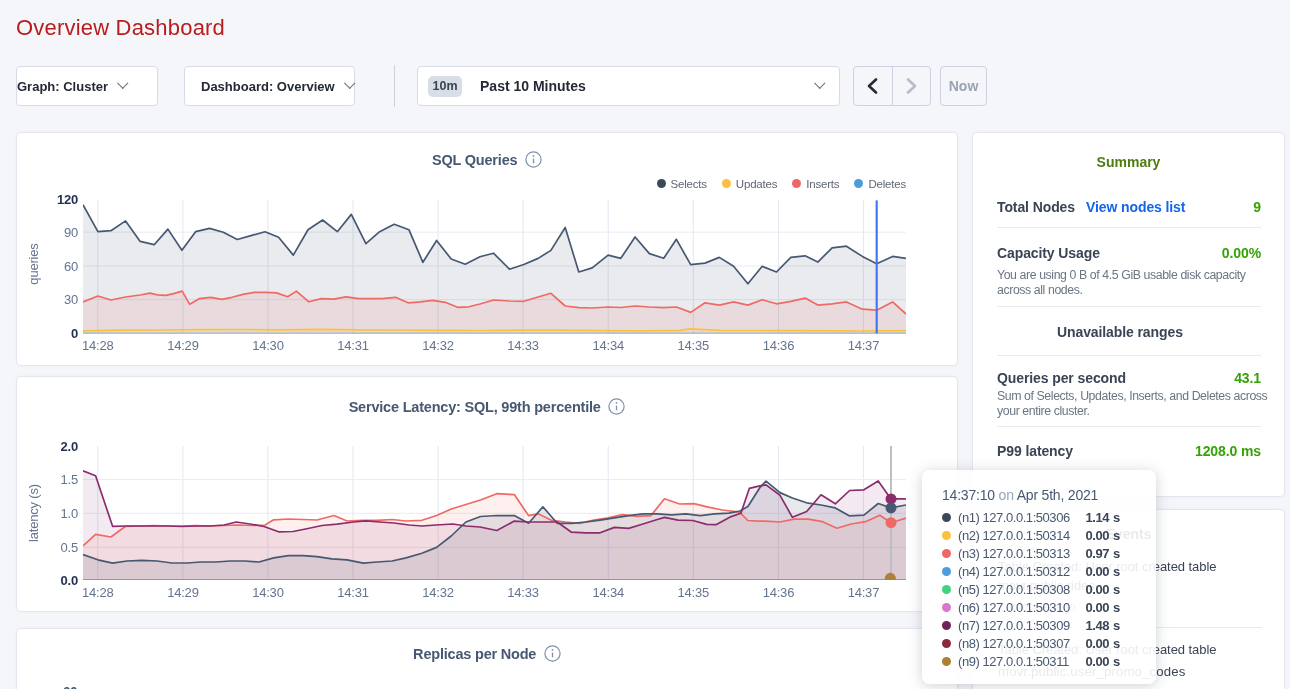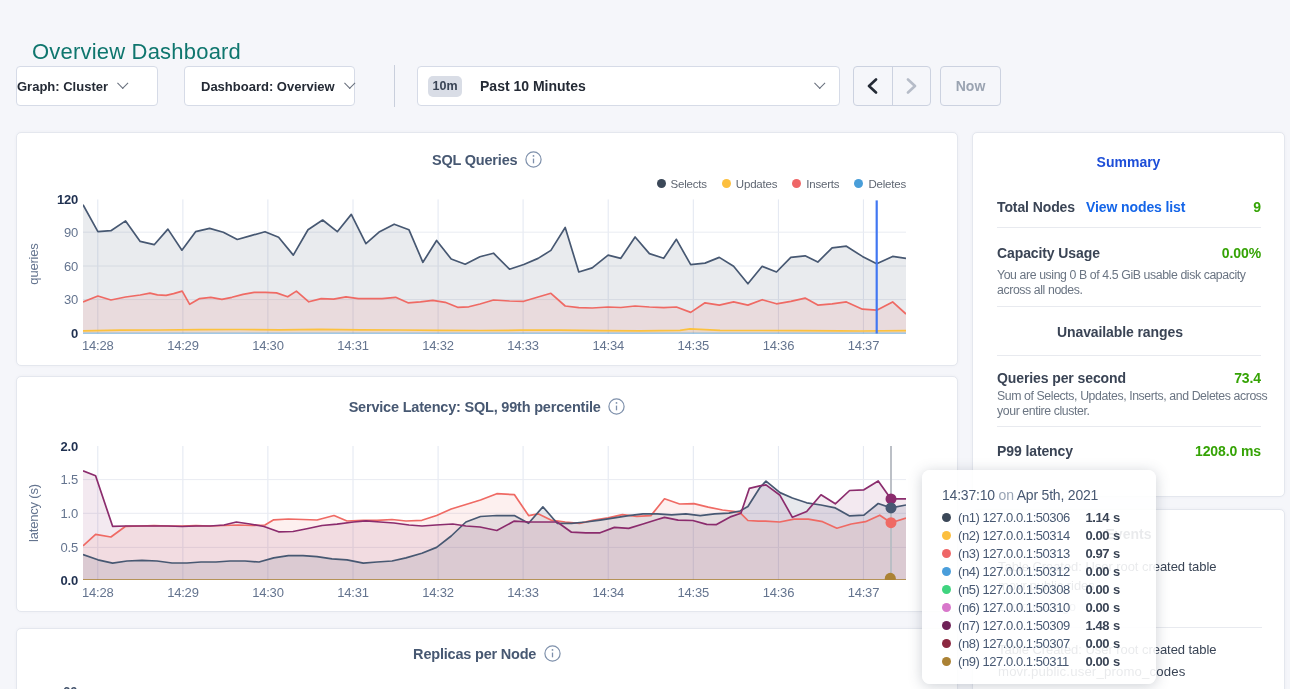--- a/index.html
+++ b/index.html
@@ -1,21 +1,21 @@
 <!DOCTYPE html>
 <html><head><meta charset="utf-8">
 <style>
 * { margin:0; padding:0; box-sizing:border-box; }
 html,body { width:1290px; height:689px; overflow:hidden; background:#f5f6fa;
   font-family:"Liberation Sans", sans-serif; }
 .abs { position:absolute; }
 .panel { position:absolute; background:#fff; border:1px solid #e4e7ee; border-radius:5px;
   box-shadow:0 0 3px rgba(106,118,134,0.06); }
-h1 { position:absolute; left:32px; top:15px; font-size:22px; font-weight:400; color:#0f766e;
-  letter-spacing:0.2px;margin-top:24px; }
+h1 { position:absolute; left:16px; top:15px; font-size:22px; font-weight:400; color:#b91c1c;
+  letter-spacing:0.2px; }
 .ctrl { position:absolute; top:66px; height:40px; background:#fff; border:1px solid #d6dbe7;
   border-radius:4px; display:flex; align-items:center; color:#242a35; font-size:13px;
   font-weight:700; }
 .chev { display:inline-block; width:7.5px; height:7.5px; border-right:1.5px solid #676f7c;
   border-bottom:1.5px solid #676f7c; transform:rotate(45deg) translate(-2px,-2px); margin-left:11px; }
 .tick { font-size:13px; fill:#64748f; letter-spacing:-0.2px; }
 .tickb { font-size:13px; font-weight:700; fill:#1f3050; letter-spacing:-0.2px; }
 .ctitle { position:absolute; width:942px; left:16px; text-align:center; font-size:14.5px;
   font-weight:700; color:#475872; letter-spacing:-0.2px; }
 .legend { position:absolute; left:16px; top:178px; width:890px; text-align:right;
@@ -52,21 +52,21 @@
     <svg width="11" height="16" viewBox="0 0 11 16">
         <polyline points="9,1.5 2,8 9,14.5" fill="none" stroke="#242a35" stroke-width="2.6" stroke-linecap="round" stroke-linejoin="round"></polyline>
       </svg>
   </div>
   <div style="width:38px; display:flex; align-items:center; justify-content:center;">
     <svg width="11" height="16" viewBox="0 0 11 16">
         <polyline points="2,1.5 9,8 2,14.5" fill="none" stroke="#b6bcc8" stroke-width="2.6" stroke-linecap="round" stroke-linejoin="round"></polyline>
       </svg>
   </div>
 </div>
-<div class="abs" style="left:940px; top:66px; width:61px; height:40px; border:1px solid #ccd2e0; border-radius:4px; display:flex; align-items:center; justify-content:center; font-size:14px; font-weight:700; color:#9aa3b1;">Now</div>
+<div class="abs" style="left:940px; top:66px; width:47px; height:40px; border:1px solid #ccd2e0; border-radius:4px; display:flex; align-items:center; justify-content:center; font-size:14px; font-weight:700; color:#9aa3b1;">Now</div>
 
 <div class="panel" style="left:16px; top:132px; width:942px; height:234px;"></div>
 <div class="panel" style="left:16px; top:376px; width:942px; height:236px;"></div>
 <div class="panel" style="left:16px; top:628px; width:942px; height:120px;"></div>
 <div class="ctitle" style="top:151px;">SQL Queries&nbsp; <svg width="17" height="17" viewBox="0 0 17 17" style="vertical-align:-3.5px">
       <circle cx="8.5" cy="8.5" r="7.6" fill="none" stroke="#7e90ab" stroke-width="1.2"></circle>
       <line x1="8.5" y1="7.6" x2="8.5" y2="12.3" stroke="#7e90ab" stroke-width="1.3"></line>
       <circle cx="8.5" cy="4.9" r="0.9" fill="#7e90ab"></circle>
     </svg></div>
 <div class="ctitle" style="top:398px;">Service Latency: SQL, 99th percentile&nbsp; <svg width="17" height="17" viewBox="0 0 17 17" style="vertical-align:-3.5px">
@@ -177,29 +177,29 @@
 <text x="422.1" y="219.0" text-anchor="middle" class="tick">14:32</text>
 <text x="507.1" y="219.0" text-anchor="middle" class="tick">14:33</text>
 <text x="592.2" y="219.0" text-anchor="middle" class="tick">14:34</text>
 <text x="677.3" y="219.0" text-anchor="middle" class="tick">14:35</text>
 <text x="762.4" y="219.0" text-anchor="middle" class="tick">14:36</text>
 <text x="847.4" y="219.0" text-anchor="middle" class="tick">14:37</text>
 <text x="22" y="135" class="tick" transform="rotate(-90 22 135)" text-anchor="middle">latency (s)</text>
 </svg>
 
 <div class="panel" style="left:972px; top:132px; width:313px; height:365px;"></div>
-<div class="abs" style="left:972px; top:154px; width:313px; text-align:center; font-size:14px; font-weight:700; color:#1d4ed8;">Summary</div>
+<div class="abs" style="left:972px; top:154px; width:313px; text-align:center; font-size:14px; font-weight:700; color:#4d7c0f;">Summary</div>
 <div class="srow abs" style="left:997px; top:199px; width:264px;">Total Nodes<span style="color:#1465e8; margin-left:11px;">View nodes list</span><span class="gv">9</span></div>
 <div class="sdiv abs" style="left:997px; top:227px; width:264px;"></div>
 <div class="srow abs" style="left:997px; top:245px; width:264px;">Capacity Usage<span class="gv">0.00%</span></div>
 <div class="sdesc abs" style="left:997px; top:268px; width:272px;">You are using 0 B of 4.5 GiB usable disk capacity across all nodes.</div>
 <div class="sdiv abs" style="left:997px; top:306px; width:264px;"></div>
 <div class="srow abs" style="left:1057px; top:324px; width:264px;">Unavailable ranges<span class="gv">0</span></div>
 <div class="sdiv abs" style="left:997px; top:355px; width:264px;"></div>
-<div class="srow abs" style="left:997px; top:370px; width:264px;">Queries per second<span class="gv">73.4</span></div>
+<div class="srow abs" style="left:997px; top:370px; width:264px;">Queries per second<span class="gv">43.1</span></div>
 <div class="sdesc abs" style="left:997px; top:389px; width:274px;">Sum of Selects, Updates, Inserts, and Deletes across your entire cluster.</div>
 <div class="sdiv abs" style="left:997px; top:426px; width:264px;"></div>
 <div class="srow abs" style="left:997px; top:443px; width:264px;">P99 latency<span class="gv">1208.0 ms</span></div>
 
 <div class="panel" style="left:972px; top:509px; width:313px; height:200px;"></div>
 <div class="abs" style="left:972px; top:526px; width:313px; text-align:center; font-size:14px; font-weight:700; color:#394455;">Events</div>
 <div class="abs ev" style="left:998px; top:559px;">Table Created: User root created table</div>
 <div class="abs ev" style="left:998px; top:578px;">movr.public.rides</div>
 <div class="abs ev" style="left:998px; top:600px; font-size:12.5px; color:#8a93a2;">2 minutes ago</div>
 <div class="abs" style="left:998px; top:627px; width:264px; border-top:1px solid #e8eaef;"></div>

